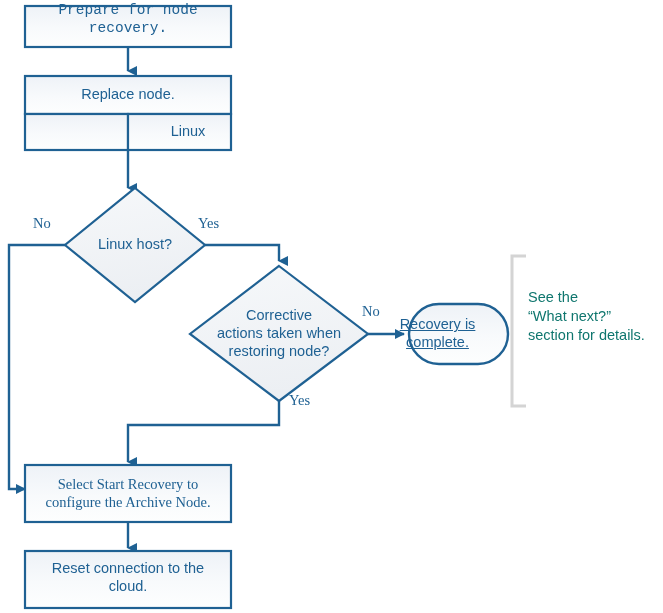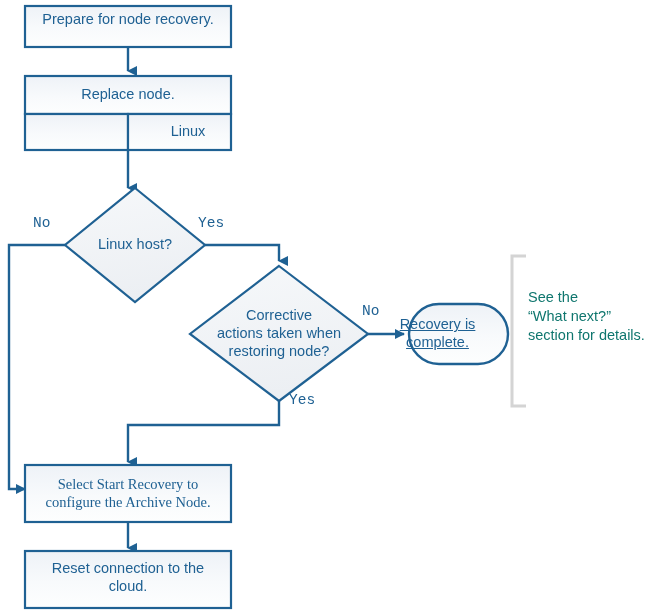--- a/index.html
+++ b/index.html
@@ -33,21 +33,21 @@
     color: #1f6193;
     font-family: "Liberation Sans", sans-serif;
     font-size: 14.5px;
     line-height: 1.22;
     white-space: pre-line;
     pointer-events: none;
   }
   .edge-label {
     position: absolute;
     color: #1f6193;
-    font-family: Liberation Mono, monospace;
+    font-family: Liberation Serif, serif;
     font-size: 14.5px;
     line-height: 1.2;
     white-space: pre-line;
   }
   .side-note {
     position: absolute;
     color: #0f766e;
     font-family: "Liberation Sans", sans-serif;
     font-size: 14.5px;
     line-height: 1.32;
@@ -107,21 +107,21 @@
 
     <rect x="409" y="304" width="99" height="60" rx="30" ry="30" fill="url(#boxGrad)" stroke="#1f6193" stroke-width="2.4"></rect>
 
     <rect x="25" y="465" width="206" height="57" fill="url(#boxGrad)" stroke="#1f6193" stroke-width="2.2"></rect>
 
     <rect x="25" y="551" width="206" height="57" fill="url(#boxGrad)" stroke="#1f6193" stroke-width="2.2"></rect>
 
     <path d="M526,256 L512,256 L512,406 L526,406" fill="none" stroke="#d4d4d4" stroke-width="3"></path>
   </svg>
 
-  <div class="node-text" style="left:25px; top:6px; width:206px; height:27px;">Prepare for node recovery.</div>
+  <div class="node-text" style="left:25px; top:6px; width:206px; height:27px;font-family:Liberation Mono, monospace;">Prepare for node recovery.</div>
 
   <div class="node-text" style="left:25px; top:76px; width:206px; height:38px;">Replace node.</div>
 
 
   <div class="node-text" style="left:128px; top:114px; width:120px; height:36px;text-align:right;">Linux</div>
 
   <div class="node-text" style="left:70px; top:225px; width:130px; height:40px;">Linux host?</div>
 
   <div class="node-text" style="left:190px; top:301px; width:178px; height:66px;">Corrective
 actions taken when

